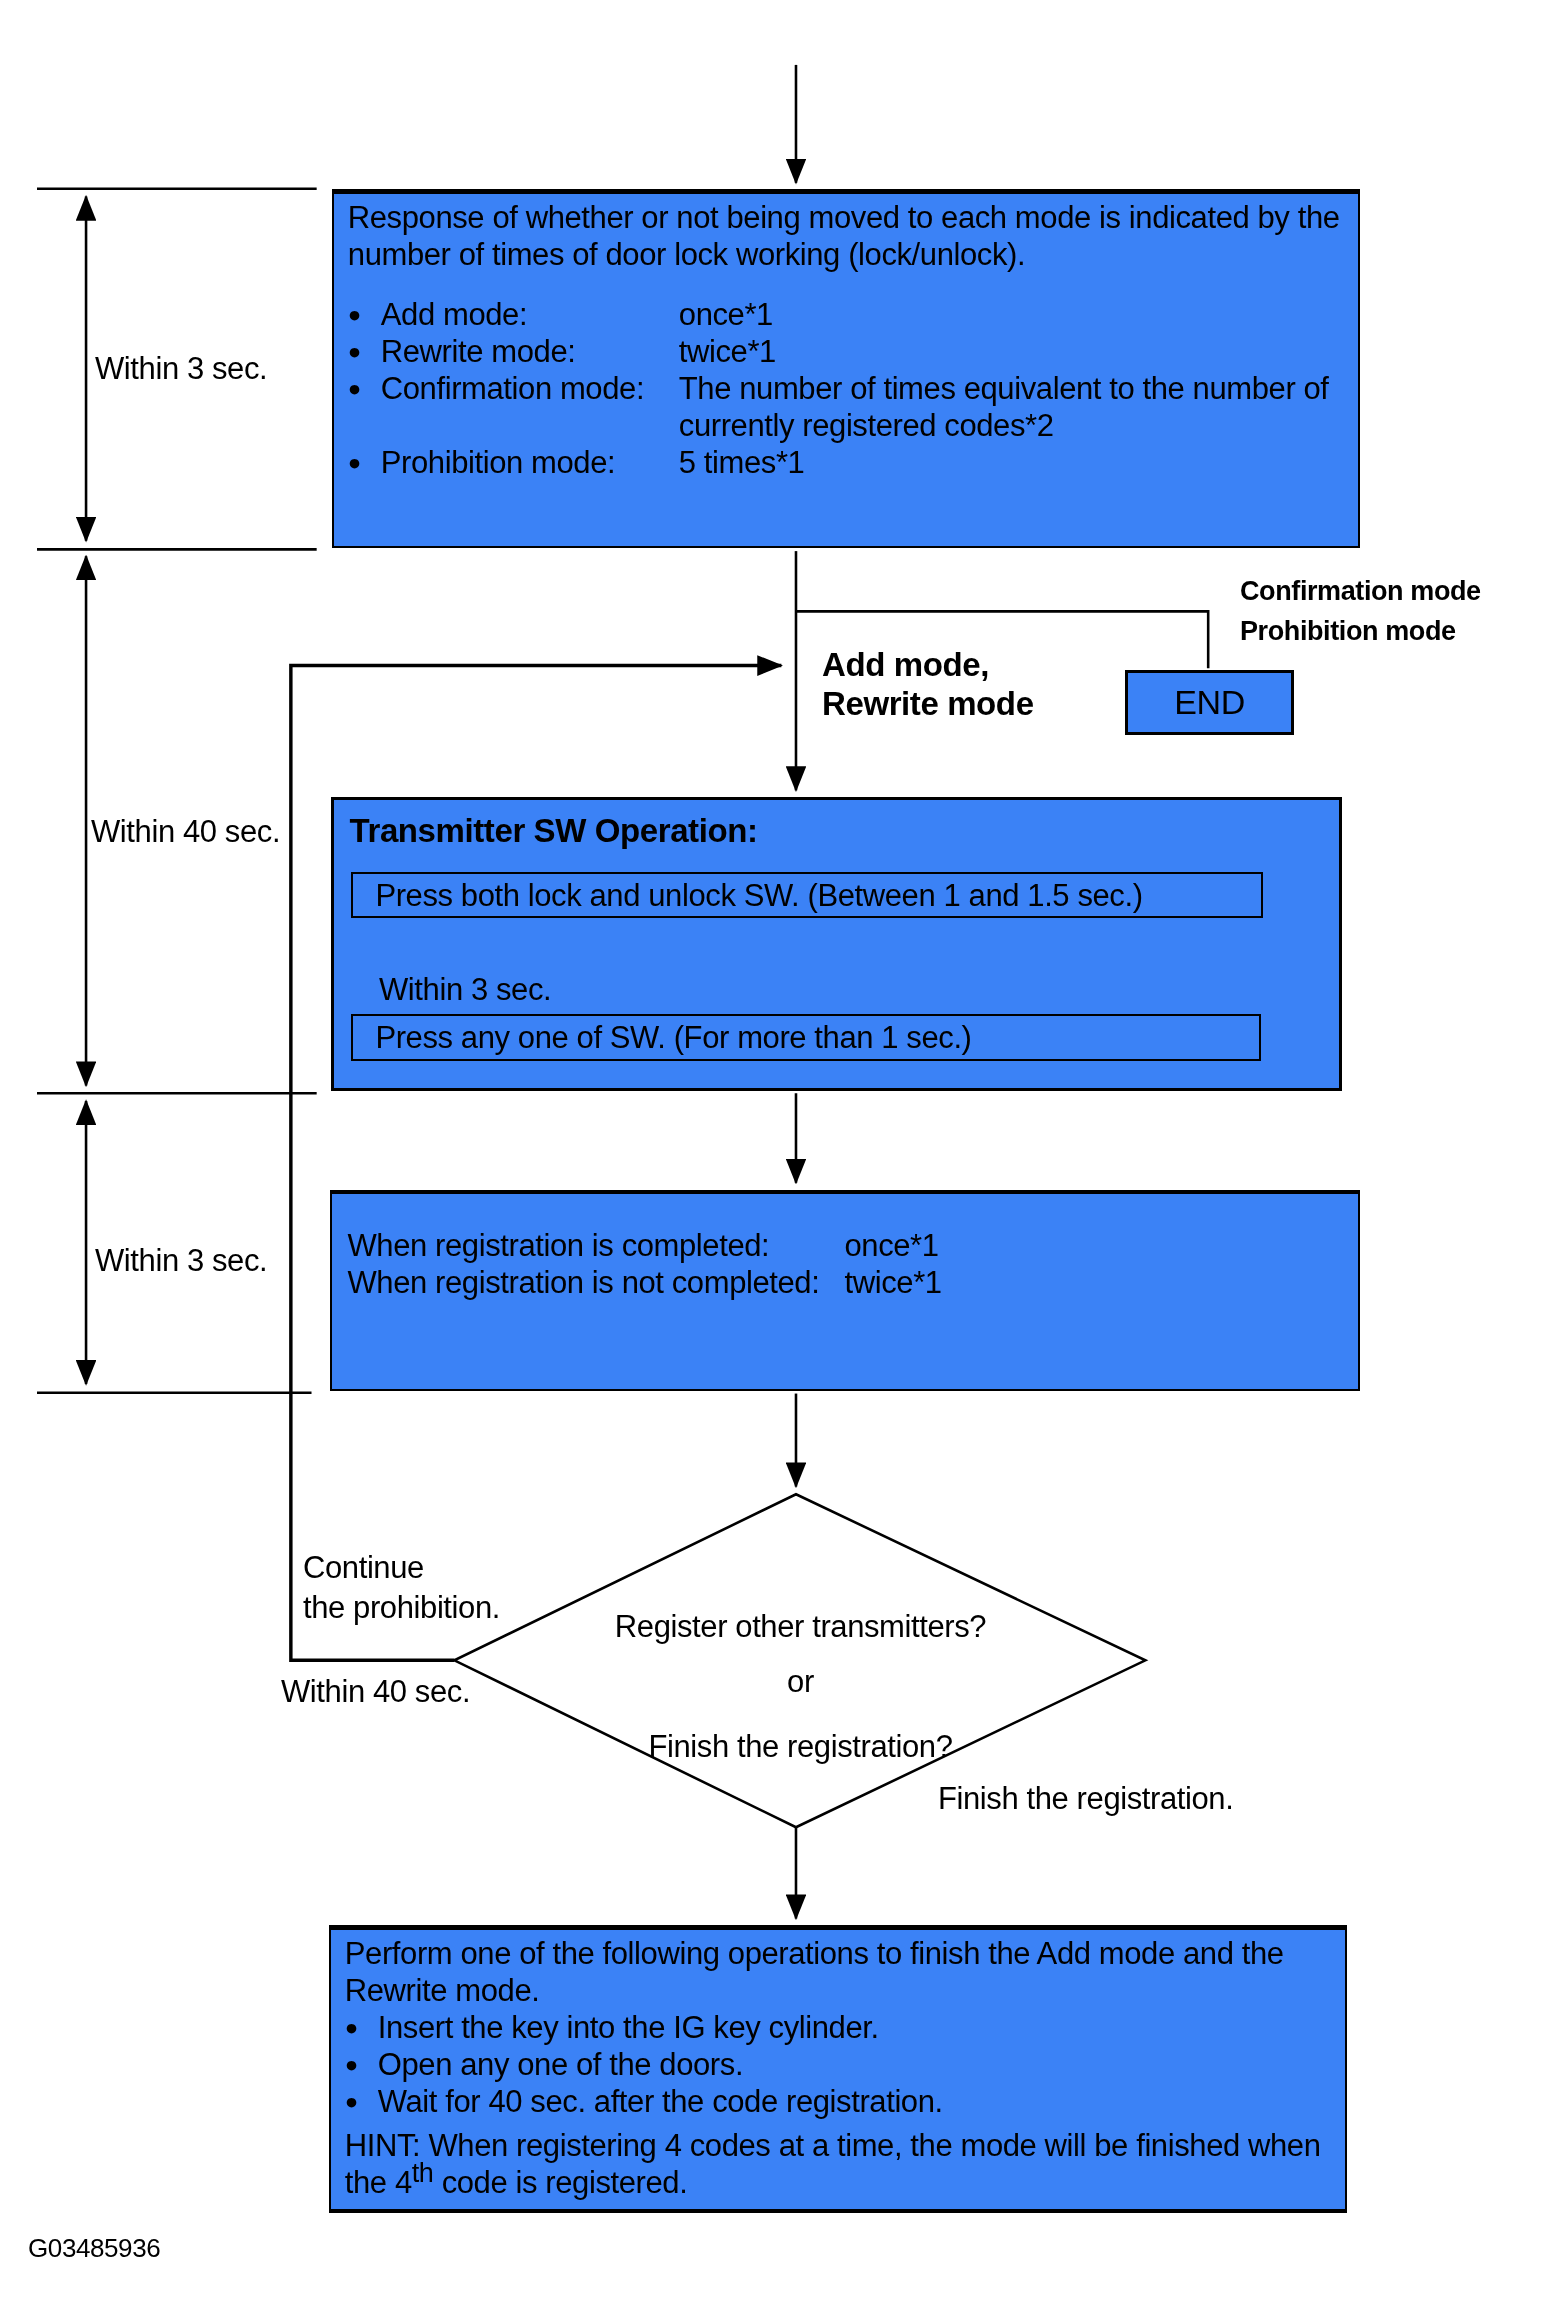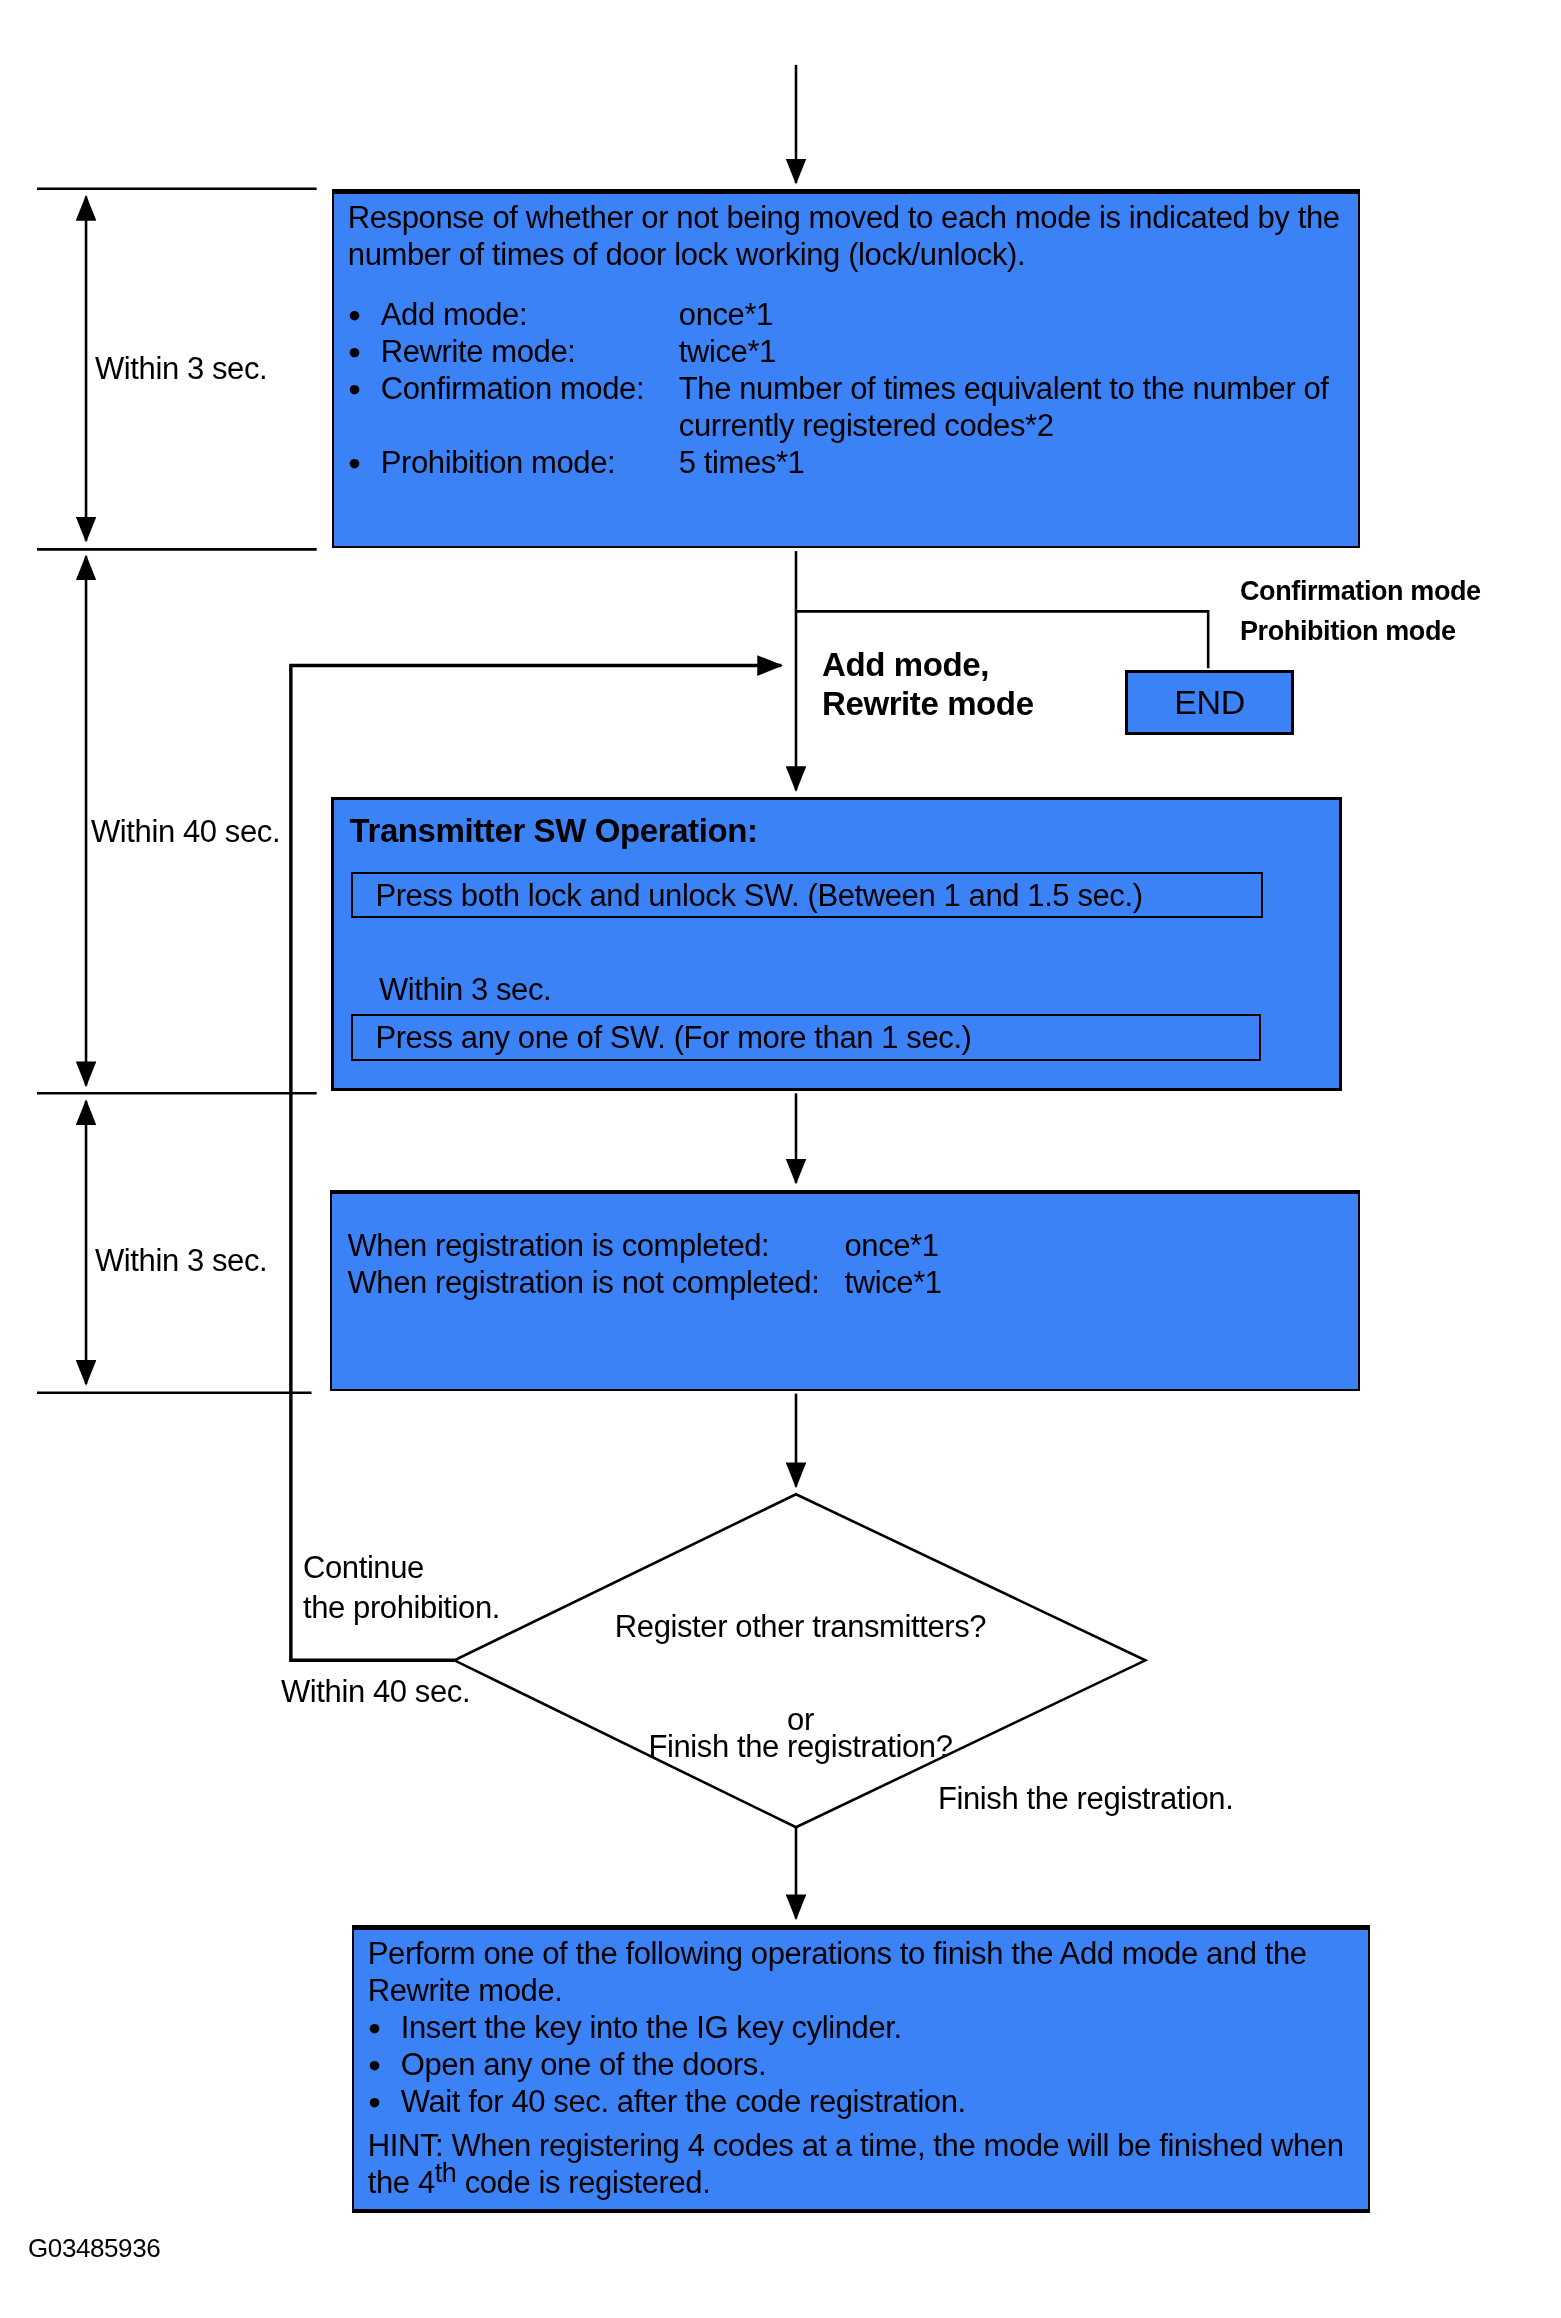--- a/index.html
+++ b/index.html
@@ -27,21 +27,21 @@
   .gap30{height:26px;}
   
   #tbox{border-width:3.4px;}
   #tbox .title{position:absolute;left:15.5px;top:12px;font-size:33px;}
   .ibox{display:flex;align-items:center;padding-left:22.4px;overflow:hidden;}
   
   #box2{border-top-width:4.3px;padding:6.9px 12px 0 15.5px;overflow:hidden;}
   .rrow{display:flex;}
   .rlbl{width:497px;white-space:nowrap;}
   
-  #fbox{border-top-width:5.2px;border-bottom-width:4.3px;padding:5.2px 13.8px 0 13.8px;overflow:hidden;margin-left:23px;}
+  #fbox{border-top-width:5.2px;border-bottom-width:4.3px;padding:5.2px 13.8px 0 13.8px;overflow:hidden;}
   sup{font-size:27px;line-height:0;}
   .ctr{text-align:center;}
 </style>
 </head>
 <body>
 
 <div id="canvas">
 
   <svg class="net" width="1561" height="2319" viewBox="0 0 1814 2694">
     <defs>
@@ -142,21 +142,21 @@
     </div>
   </div>
 
   <div class="abs txt" style="left:303px;top:1548px;line-height:40px;">
     <div>Continue</div>
     <div>the prohibition.</div>
   </div>
   <div class="abs txt" style="left:281px;top:1673px;">Within 40 sec.</div>
 
   <div class="abs txt ctr" style="left:538px;top:1608px;width:525px;">Register other transmitters?</div>
-  <div class="abs txt ctr" style="left:538px;top:1663px;width:525px;margin-top:38px;">or</div>
+  <div class="abs txt ctr" style="left:538px;top:1663px;width:525px;">or</div>
   <div class="abs txt ctr" style="left:538px;top:1728px;width:525px;">Finish the registration?</div>
 
   <div class="abs txt" style="left:938px;top:1780px;">Finish the registration.</div>
 
   <div id="fbox" class="box txt" style="left:329px;top:1925px;width:1018px;height:288px;">
     <div>Perform one of the following operations to finish the Add mode and the Rewrite mode.</div>
     <div class="brow">
       <span class="blt">●</span>
       <span class="bval">Insert the key into the IG key cylinder.</span>
     </div>

